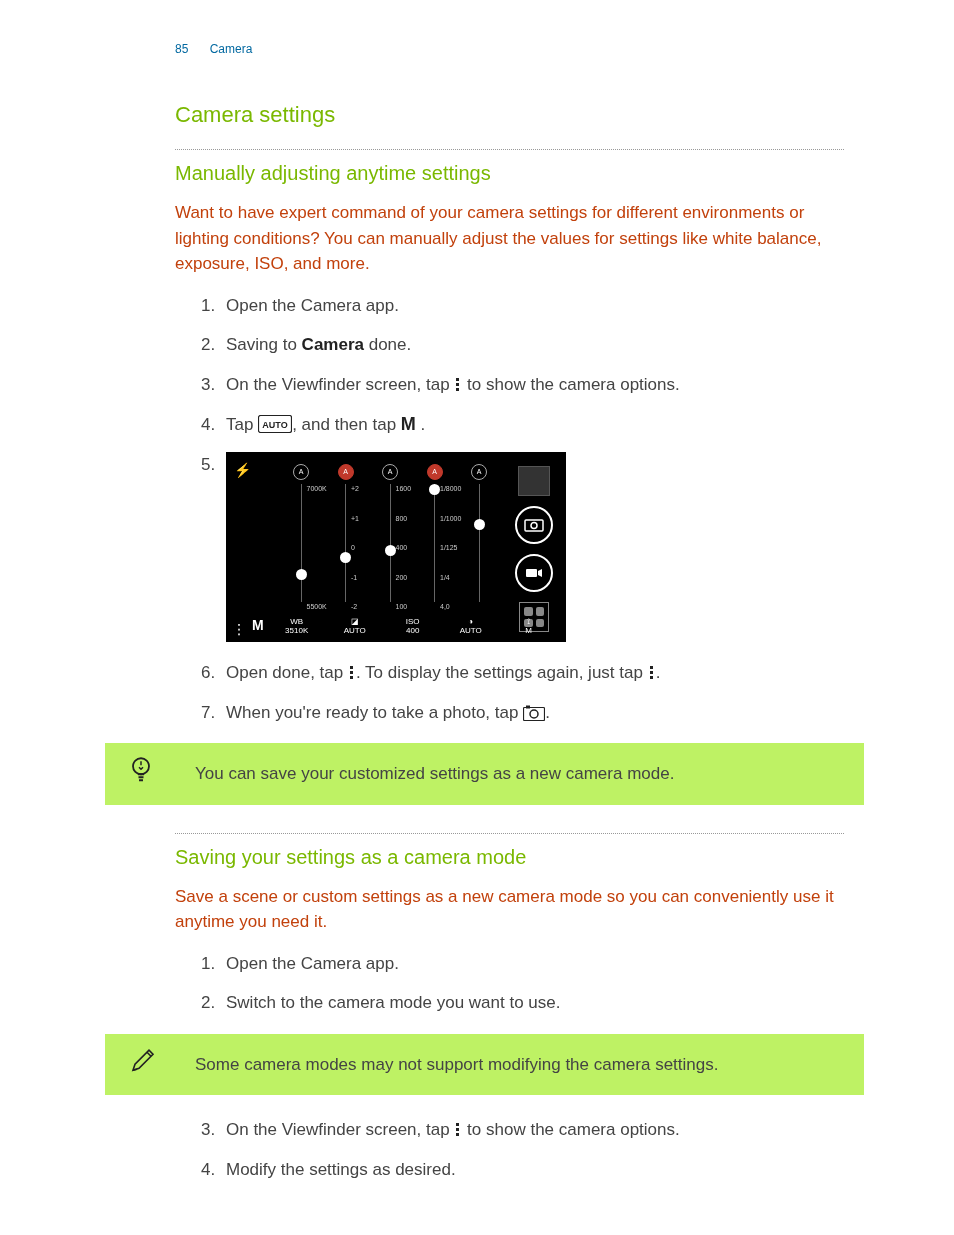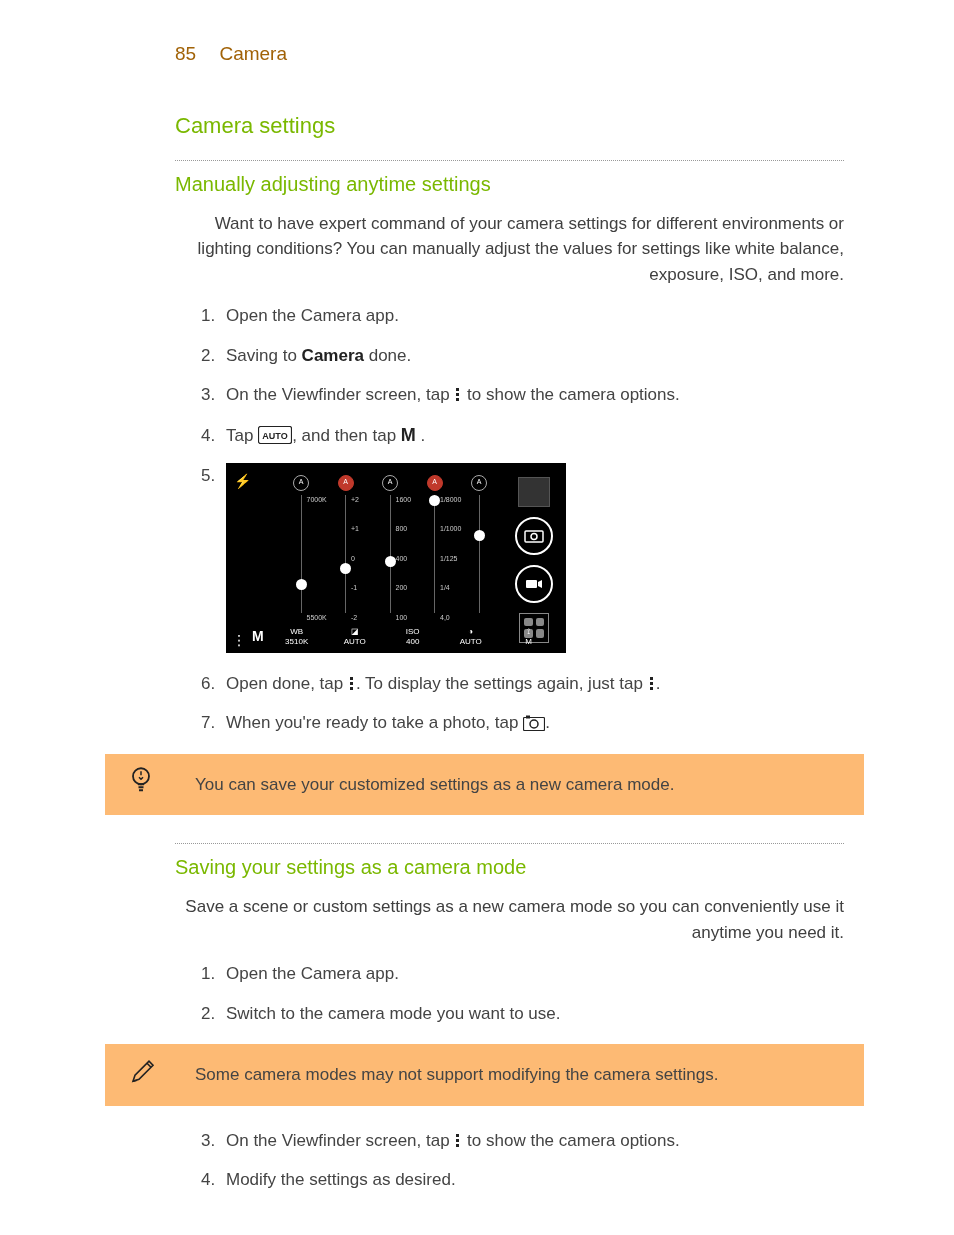--- a/index.html
+++ b/index.html
@@ -13,61 +13,61 @@
   }
   .page {
     width: 954px;
     min-height: 1235px;
     margin: 0 auto;
     padding: 40px 110px 60px 175px;
     box-sizing: border-box;
     position: relative;
   }
   .header-line {
-    font-size: 19px;
-    color: #a16207;
+    font-size: 12px;
+    color: #0369a1;
     margin-bottom: 40px;
   }
   .header-line .pg { margin-right: 18px; }
   h1 {
     color: #7ab800;
     font-weight: normal;
     font-size: 22px;
     margin: 0 0 18px 0;
   }
   .dotted {
     border: none;
     border-top: 1.5px dotted #999;
     margin: 0 0 8px 0;
   }
   h2 {
     color: #7ab800;
     font-weight: normal;
     font-size: 20px;
     margin: 6px 0 12px 0;
   }
-  p { margin: 10px 0 16px 0; color: #404040; text-align: right; }
+  p { margin: 10px 0 16px 0; color: #c2410c; }
   ol {
     list-style: decimal;
     padding-left: 45px;
     margin: 10px 0 18px 0;
   }
   ol li {
     padding-left: 6px;
     margin-bottom: 14px;
     color: #444;
   }
   .bold { font-weight: bold; color:#222; }
   .icon {
     display: inline-block;
     vertical-align: -3px;
   }
   .icon svg { display:block; }
   .tip-box, .note-box {
-    background: #fdba74;
+    background: #bef264;
     margin-left: -70px;
     margin-right: -20px;
     padding: 18px 20px 18px 90px;
     position: relative;
     color: #444;
     font-size: 17px;
   }
   .tip-box { margin-top: 10px; margin-bottom: 28px; }
   .note-box { margin-top: 4px; margin-bottom: 22px; }
   .tip-icon, .note-icon {

